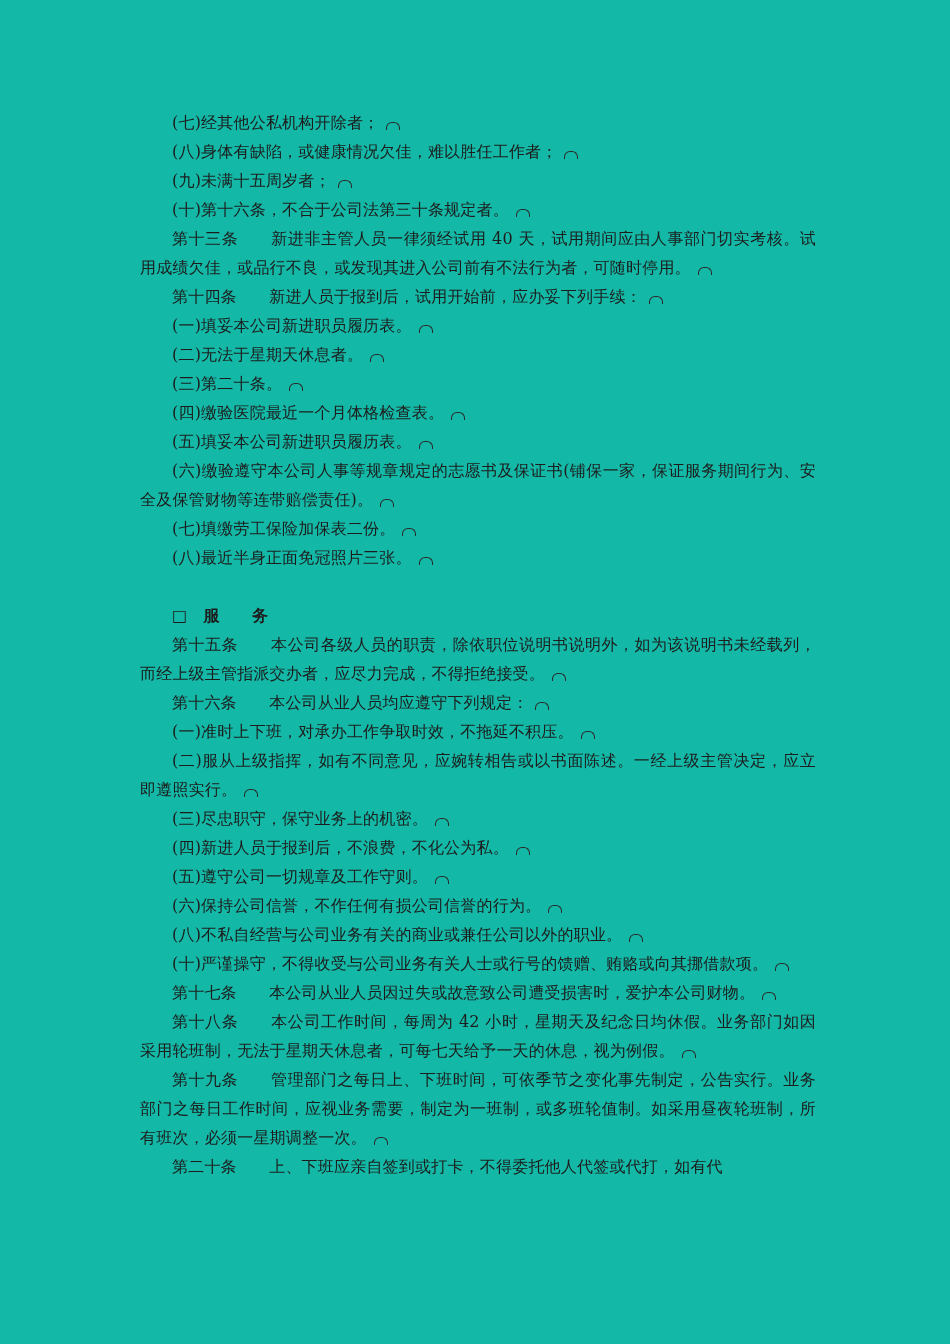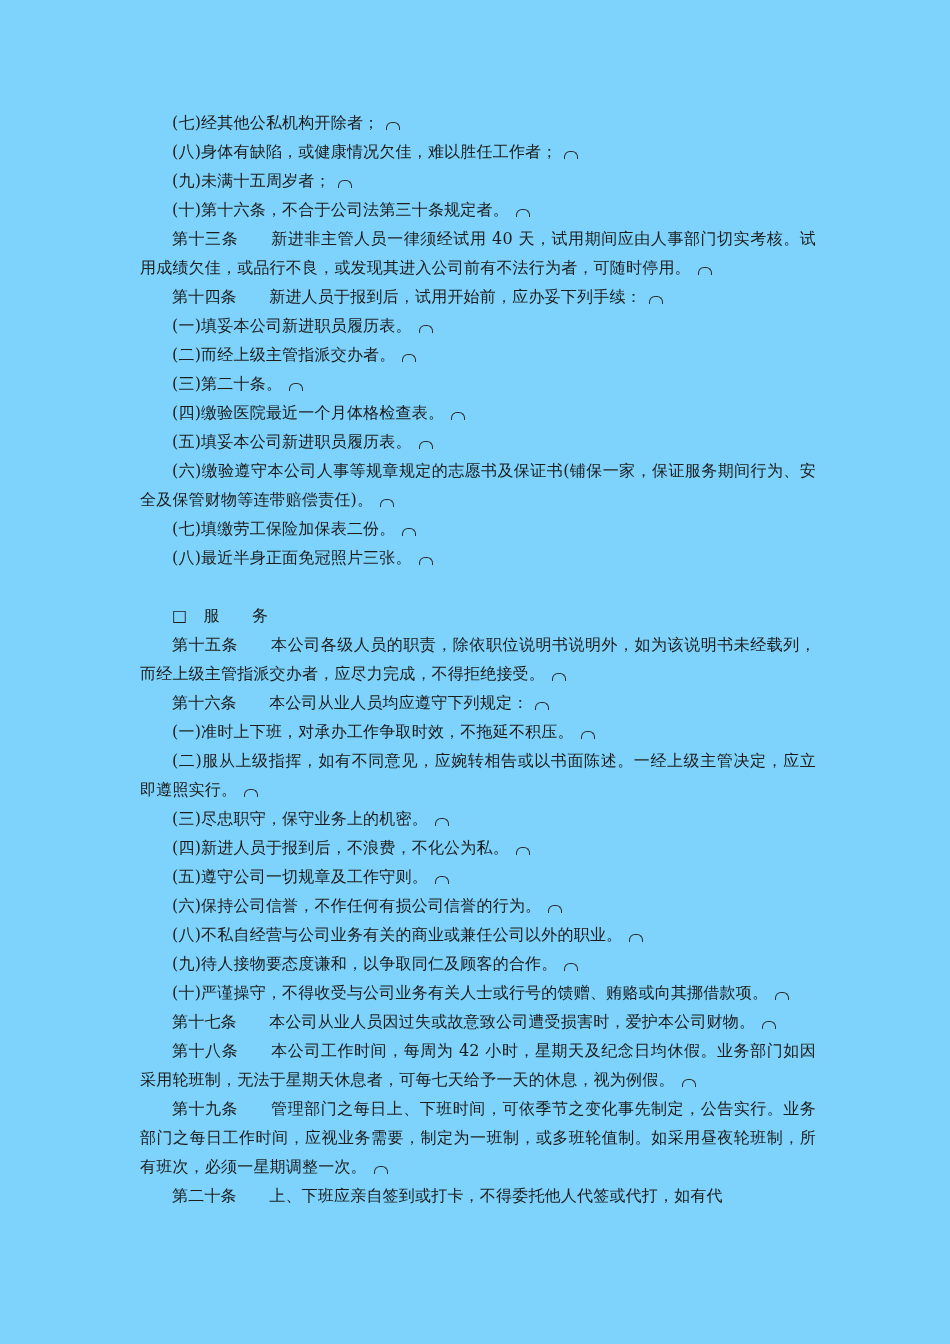--- a/index.html
+++ b/index.html
@@ -4,21 +4,21 @@
 <style>
   html, body {
     margin: 0;
     padding: 0;
     background: #ffffff;
   }
   .page {
     position: relative;
     width: 950px;
     height: 1344px;
-    background: #7dd3fc;
+    background: #14b8a6;
     overflow: hidden;
     font-family: "DejaVu Serif", "Liberation Serif", serif;
   }
   .doc {
     position: absolute;
     left: 140px;
     top: 108px;
     width: 676px;
     font-size: 16px;
     line-height: 29px;
@@ -30,20 +30,21 @@
   .para {
     margin: 0;
     text-indent: 2em;
   }
   .blank-line {
     height: 29px;
   }
   .heading {
     margin: 0;
     text-indent: 2em;
+    font-weight: bold;
   }
   
   .pmark {
     display: inline-block;
     width: 12px;
     height: 7px;
     border: 1.6px solid #2a2a2a;
     border-bottom: none;
     border-top-left-radius: 6px;
     border-top-right-radius: 6px;
@@ -56,38 +57,37 @@
 
 <div class="page">
   <div class="doc">
       <p class="para"><span>(七)经其他公私机构开除者；</span><span class="pmark" style="border-color: rgb(42, 42, 42);"></span></p>
       <p class="para"><span>(八)身体有缺陷，或健康情况欠佳，难以胜任工作者；</span><span class="pmark" style="border-color: rgb(42, 42, 42);"></span></p>
       <p class="para"><span>(九)未满十五周岁者；</span><span class="pmark" style="border-color: rgb(42, 42, 42);"></span></p>
       <p class="para"><span>(十)第十六条，不合于公司法第三十条规定者。</span><span class="pmark" style="border-color: rgb(42, 42, 42);"></span></p>
       <p class="para"><span>第十三条　　新进非主管人员一律须经试用 40 天，试用期间应由人事部门切实考核。试用成绩欠佳，或品行不良，或发现其进入公司前有不法行为者，可随时停用。</span><span class="pmark" style="border-color: rgb(42, 42, 42);"></span></p>
       <p class="para"><span>第十四条　　新进人员于报到后，试用开始前，应办妥下列手续：</span><span class="pmark" style="border-color: rgb(42, 42, 42);"></span></p>
       <p class="para"><span>(一)填妥本公司新进职员履历表。</span><span class="pmark" style="border-color: rgb(42, 42, 42);"></span></p>
-      <p class="para"><span>(二)而经上级主管指派交办者。</span><span class="pmark" style="border-color: rgb(42, 42, 42);"></span></p>
+      <p class="para"><span>(二)无法于星期天休息者。</span><span class="pmark" style="border-color: rgb(42, 42, 42);"></span></p>
       <p class="para"><span>(三)第二十条。</span><span class="pmark" style="border-color: rgb(42, 42, 42);"></span></p>
       <p class="para"><span>(四)缴验医院最近一个月体格检查表。</span><span class="pmark" style="border-color: rgb(42, 42, 42);"></span></p>
       <p class="para"><span>(五)填妥本公司新进职员履历表。</span><span class="pmark" style="border-color: rgb(42, 42, 42);"></span></p>
       <p class="para"><span>(六)缴验遵守本公司人事等规章规定的志愿书及保证书(铺保一家，保证服务期间行为、安全及保管财物等连带赔偿责任)。</span><span class="pmark" style="border-color: rgb(42, 42, 42);"></span></p>
       <p class="para"><span>(七)填缴劳工保险加保表二份。</span><span class="pmark" style="border-color: rgb(42, 42, 42);"></span></p>
       <p class="para"><span>(八)最近半身正面免冠照片三张。</span><span class="pmark" style="border-color: rgb(42, 42, 42);"></span></p>
       <div class="blank-line"></div>
       <p class="heading"><span>□　服　　务</span></p>
       <p class="para"><span>第十五条　　本公司各级人员的职责，除依职位说明书说明外，如为该说明书未经载列，而经上级主管指派交办者，应尽力完成，不得拒绝接受。</span><span class="pmark" style="border-color: rgb(42, 42, 42);"></span></p>
       <p class="para"><span>第十六条　　本公司从业人员均应遵守下列规定：</span><span class="pmark" style="border-color: rgb(42, 42, 42);"></span></p>
       <p class="para"><span>(一)准时上下班，对承办工作争取时效，不拖延不积压。</span><span class="pmark" style="border-color: rgb(42, 42, 42);"></span></p>
       <p class="para"><span>(二)服从上级指挥，如有不同意见，应婉转相告或以书面陈述。一经上级主管决定，应立即遵照实行。</span><span class="pmark" style="border-color: rgb(42, 42, 42);"></span></p>
       <p class="para"><span>(三)尽忠职守，保守业务上的机密。</span><span class="pmark" style="border-color: rgb(42, 42, 42);"></span></p>
       <p class="para"><span>(四)新进人员于报到后，不浪费，不化公为私。</span><span class="pmark" style="border-color: rgb(42, 42, 42);"></span></p>
       <p class="para"><span>(五)遵守公司一切规章及工作守则。</span><span class="pmark" style="border-color: rgb(42, 42, 42);"></span></p>
       <p class="para"><span>(六)保持公司信誉，不作任何有损公司信誉的行为。</span><span class="pmark" style="border-color: rgb(42, 42, 42);"></span></p>
       <p class="para"><span>(八)不私自经营与公司业务有关的商业或兼任公司以外的职业。</span><span class="pmark" style="border-color: rgb(42, 42, 42);"></span></p>
-      <p class="para"><span>(九)待人接物要态度谦和，以争取同仁及顾客的合作。</span><span class="pmark" style="border-color: rgb(42, 42, 42);"></span></p>
       <p class="para"><span>(十)严谨操守，不得收受与公司业务有关人士或行号的馈赠、贿赂或向其挪借款项。</span><span class="pmark" style="border-color: rgb(42, 42, 42);"></span></p>
       <p class="para"><span>第十七条　　本公司从业人员因过失或故意致公司遭受损害时，爱护本公司财物。</span><span class="pmark" style="border-color: rgb(42, 42, 42);"></span></p>
       <p class="para"><span>第十八条　　本公司工作时间，每周为 42 小时，星期天及纪念日均休假。业务部门如因采用轮班制，无法于星期天休息者，可每七天给予一天的休息，视为例假。</span><span class="pmark" style="border-color: rgb(42, 42, 42);"></span></p>
       <p class="para"><span>第十九条　　管理部门之每日上、下班时间，可依季节之变化事先制定，公告实行。业务部门之每日工作时间，应视业务需要，制定为一班制，或多班轮值制。如采用昼夜轮班制，所有班次，必须一星期调整一次。</span><span class="pmark" style="border-color: rgb(42, 42, 42);"></span></p>
       <p class="para"><span>第二十条　　上、下班应亲自签到或打卡，不得委托他人代签或代打，如有代</span></p>
     </div>
 </div>
 
 </body></html>

